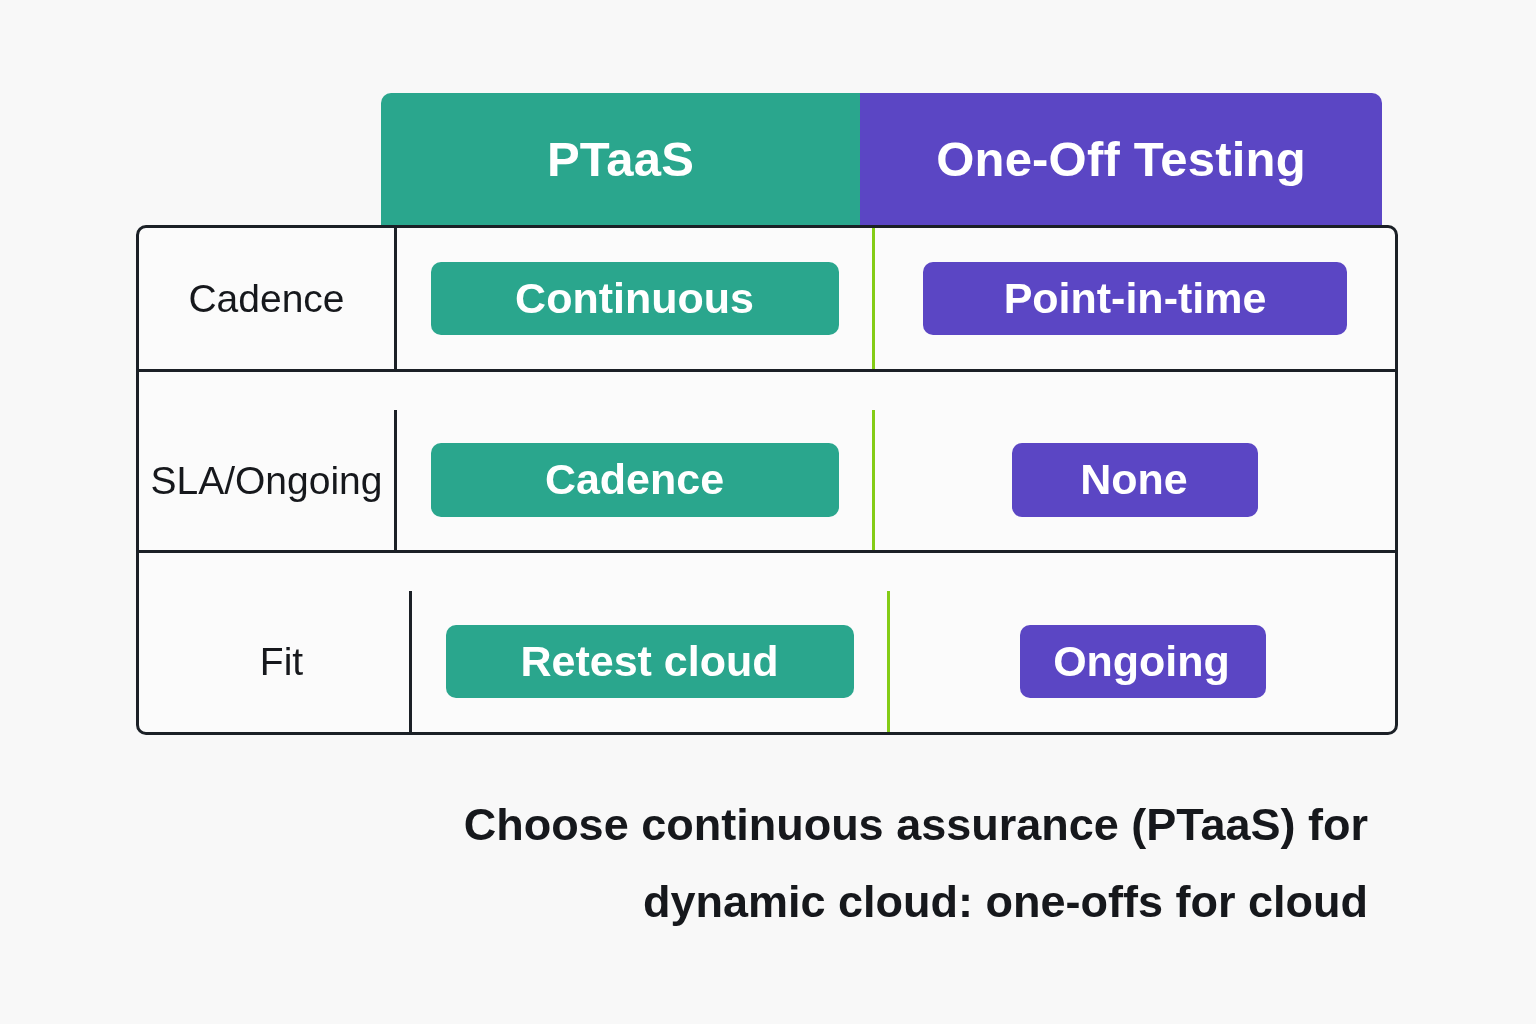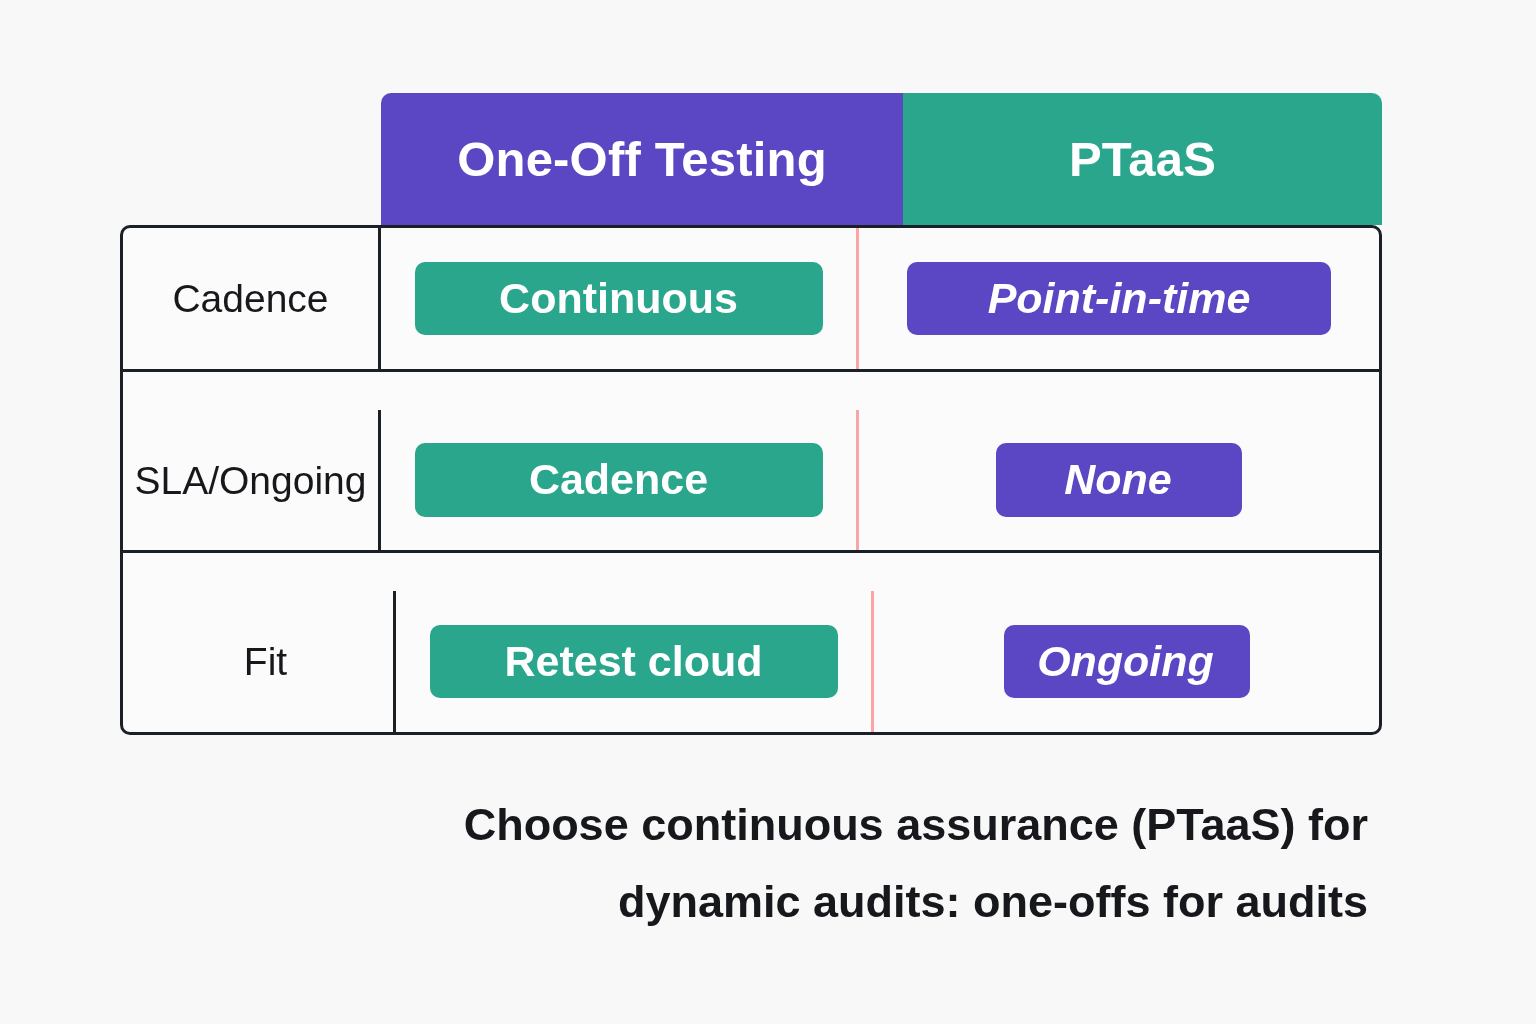--- a/index.html
+++ b/index.html
@@ -53,21 +53,21 @@
     font-size: 49px;
     font-weight: bold;
     letter-spacing: 0.2px;
     line-height: 1;
     white-space: nowrap;
   }
 
   
   .table-body {
     position: absolute;
-    left: 120px;
+    left: 136px;
     top: 225px;
     width: 1262px;
     height: 510px;
     background: #fbfbfb;
     border: 3px solid #1b2026;
     border-radius: 10px;
     box-sizing: border-box;
     display: flex;
     flex-direction: column;
     gap: 38px;
@@ -90,25 +90,24 @@
     min-width: 0;
   }
   .cell-label {
     width: 258px;
     flex: 0 0 258px;
     border-right: 3px solid #1b2026;
   }
   .cell-ptaas {
     width: 478px;
     flex: 0 0 478px;
-    border-right: 3px solid #fca5a5;
+    border-right: 3px solid #84cc16;
   }
   .cell-oneoff {
     flex: 1 1 auto;
-    font-style: italic;
   }
 
   .label-text {
     color: #16181c;
     font-size: 39px;
     font-weight: normal;
     line-height: 1;
     white-space: nowrap;
   }
 
@@ -158,25 +157,25 @@
     white-space: nowrap;
     text-align: right;
   }
 </style>
 </head>
 <body>
 
 <div class="canvas">
 
   <div class="header-band">
+    <div class="header-cell green">
+      <span class="header-label">PTaaS</span>
+    </div>
     <div class="header-cell purple">
       <span class="header-label">One-Off Testing</span>
-    </div>
-    <div class="header-cell green">
-      <span class="header-label">PTaaS</span>
     </div>
   </div>
 
   <div class="table-body">
 
     <div class="row">
       <div class="cell cell-label">
         <span class="label-text">Cadence</span>
       </div>
       <div class="cell cell-ptaas">
@@ -208,16 +207,16 @@
       </div>
       <div class="cell cell-oneoff">
         <span class="pill purple narrow">Ongoing</span>
       </div>
     </div>
 
   </div>
 
   <div class="caption">
     <span class="caption-line">Choose continuous assurance (PTaaS) for</span>
-    <span class="caption-line">dynamic audits: one-offs for audits</span>
+    <span class="caption-line">dynamic cloud: one-offs for cloud</span>
   </div>
 
 </div>
 
 </body></html>

